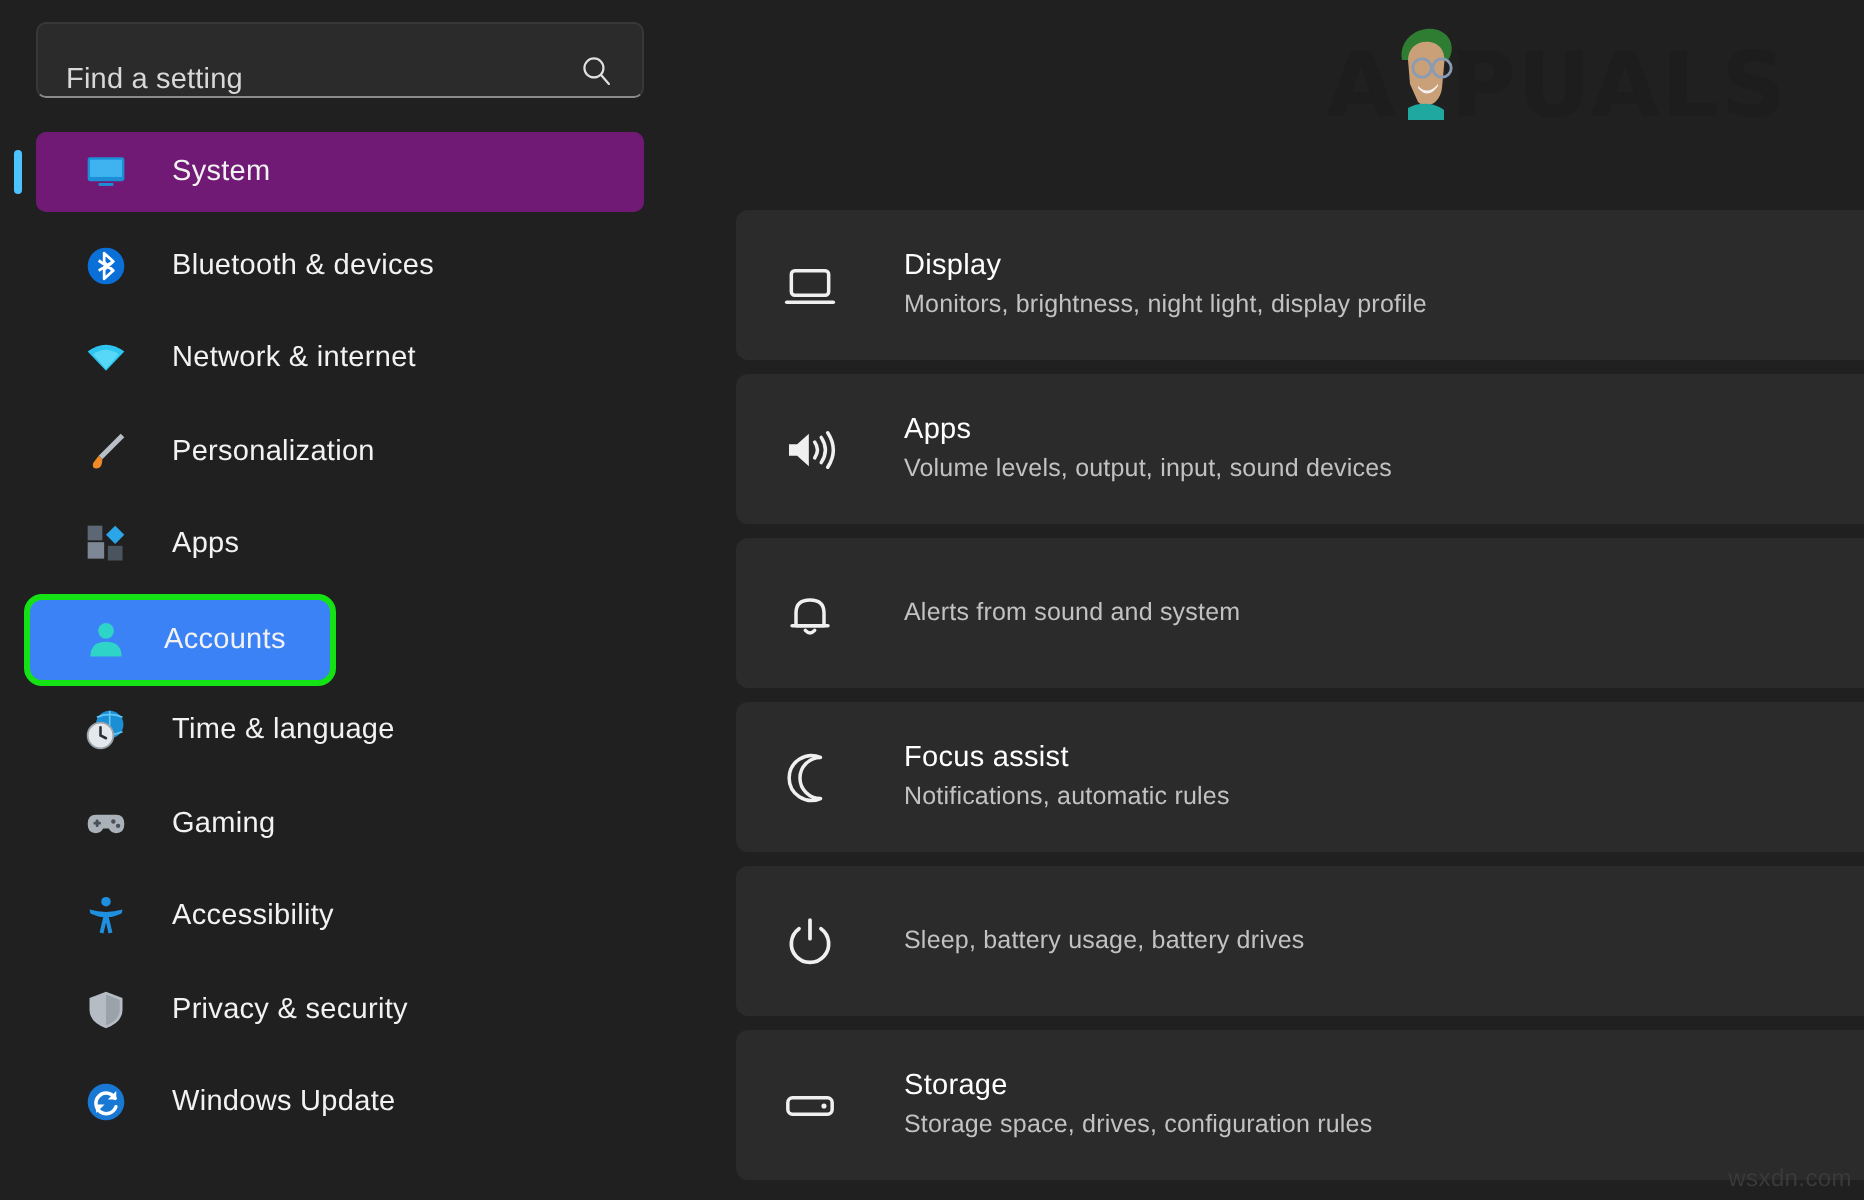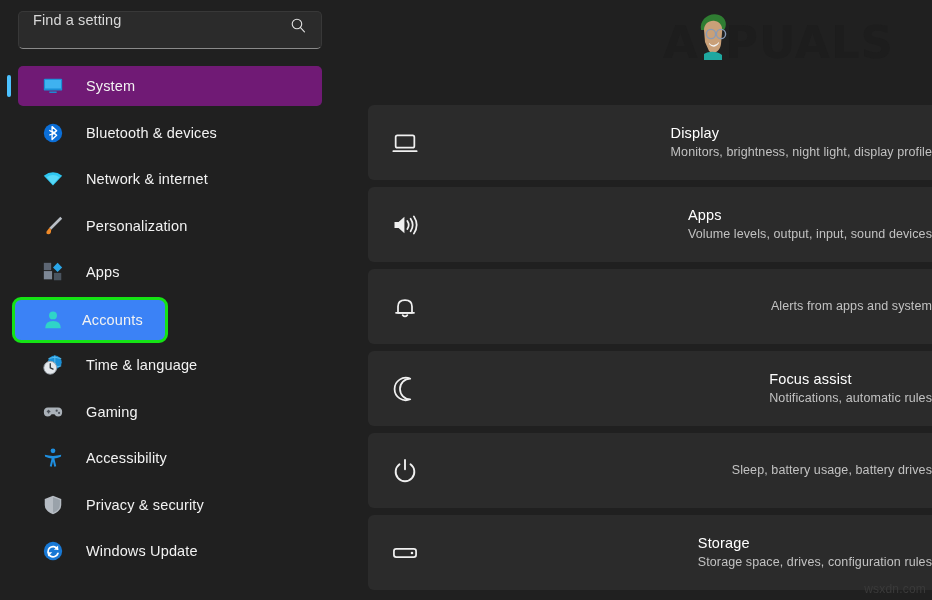--- a/index.html
+++ b/index.html
@@ -40,21 +40,21 @@
     position: relative;
   }
 
   .search-box {
     height: 38px;
     background: #2b2b2b;
     border: 1px solid #383838;
     border-bottom: 1px solid #8a8a8a;
     border-radius: 5px;
     display: flex;
-    align-items: flex-start;
+    align-items: flex-end;
     padding: 0 10px 0 14px;
     position: relative;
   }
 
   .search-text {
     font-size: 14.5px;
     color: #d8d8d8;
     letter-spacing: 0.1px;
     flex: 1;
     white-space: nowrap;
@@ -177,21 +177,20 @@
 
   .card {
     background: #2b2b2b;
     border-radius: 6px 0 0 6px;
     height: 75px;
     margin-bottom: 7px;
     display: flex;
     align-items: center;
     padding-left: 20px;
     position: relative;
-    justify-content: space-between;
   }
 
   .card-icon {
     width: 34px;
     height: 34px;
     flex: 0 0 34px;
     display: flex;
     align-items: center;
     justify-content: center;
     margin-right: 30px;
@@ -401,21 +400,21 @@
         </div>
         <div class="card">
           <span class="card-icon">
             <svg width="28" height="28" viewBox="0 0 24 24">
               <path d="M6 17 V11.5 Q6 6, 12 6 Q18 6, 18 11.5 V17 Z" fill="none" stroke="#f0f0f0" stroke-width="1.5" stroke-linejoin="round"></path>
               <line x1="4.3" y1="17" x2="19.7" y2="17" stroke="#f0f0f0" stroke-width="1.5" stroke-linecap="round"></line>
               <path d="M10 19 Q12 21.2, 14 19" fill="none" stroke="#f0f0f0" stroke-width="1.5" stroke-linecap="round"></path>
             </svg>
           </span>
           <div class="card-text">
-            <div class="card-sub">Alerts from apps and system</div>
+            <div class="card-sub">Alerts from sound and system</div>
           </div>
         </div>
         <div class="card">
           <span class="card-icon">
             <svg width="28" height="28" viewBox="0 0 24 24">
               <path d="M16.5 3.2 A9.6 9.6 0 1 0 16.5 20.8 A8 8 0 0 1 16.5 3.2 Z" fill="none" stroke="#f0f0f0" stroke-width="1.5" stroke-linejoin="round"></path>
             </svg>
           </span>
           <div class="card-text">
             <div class="card-title">Focus assist</div>

